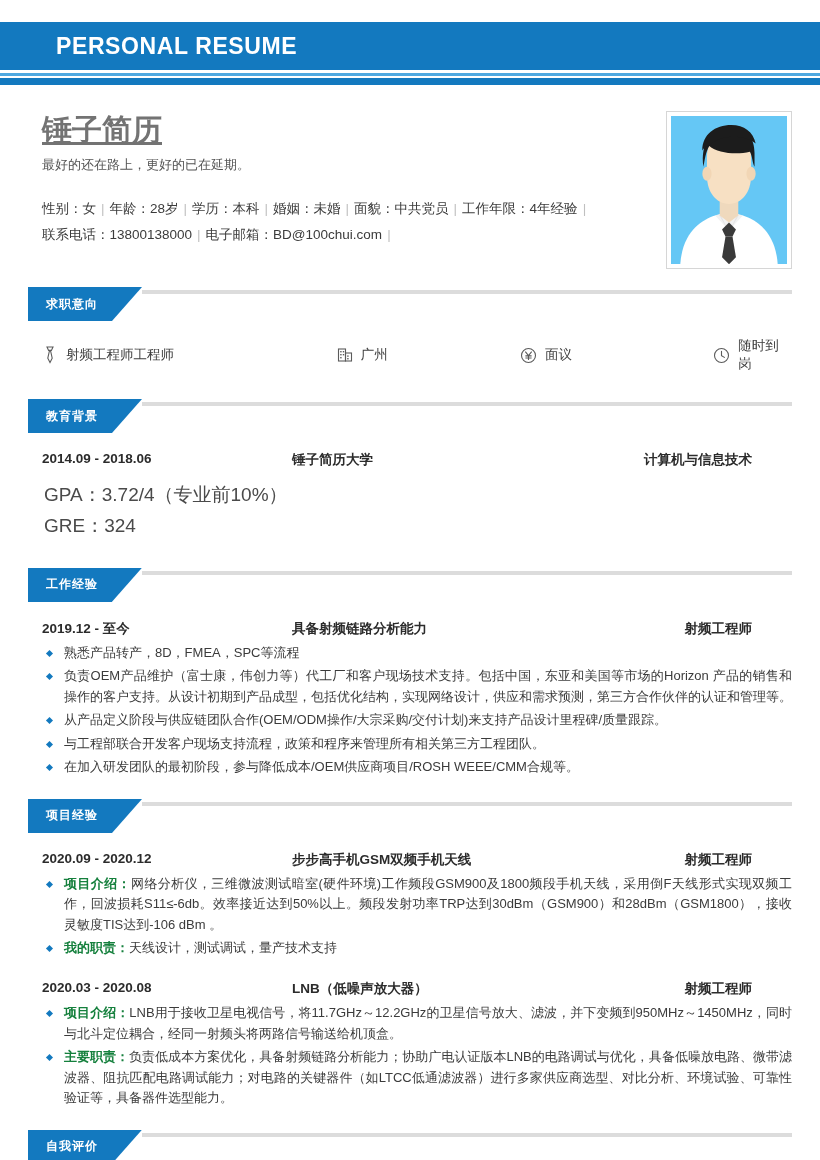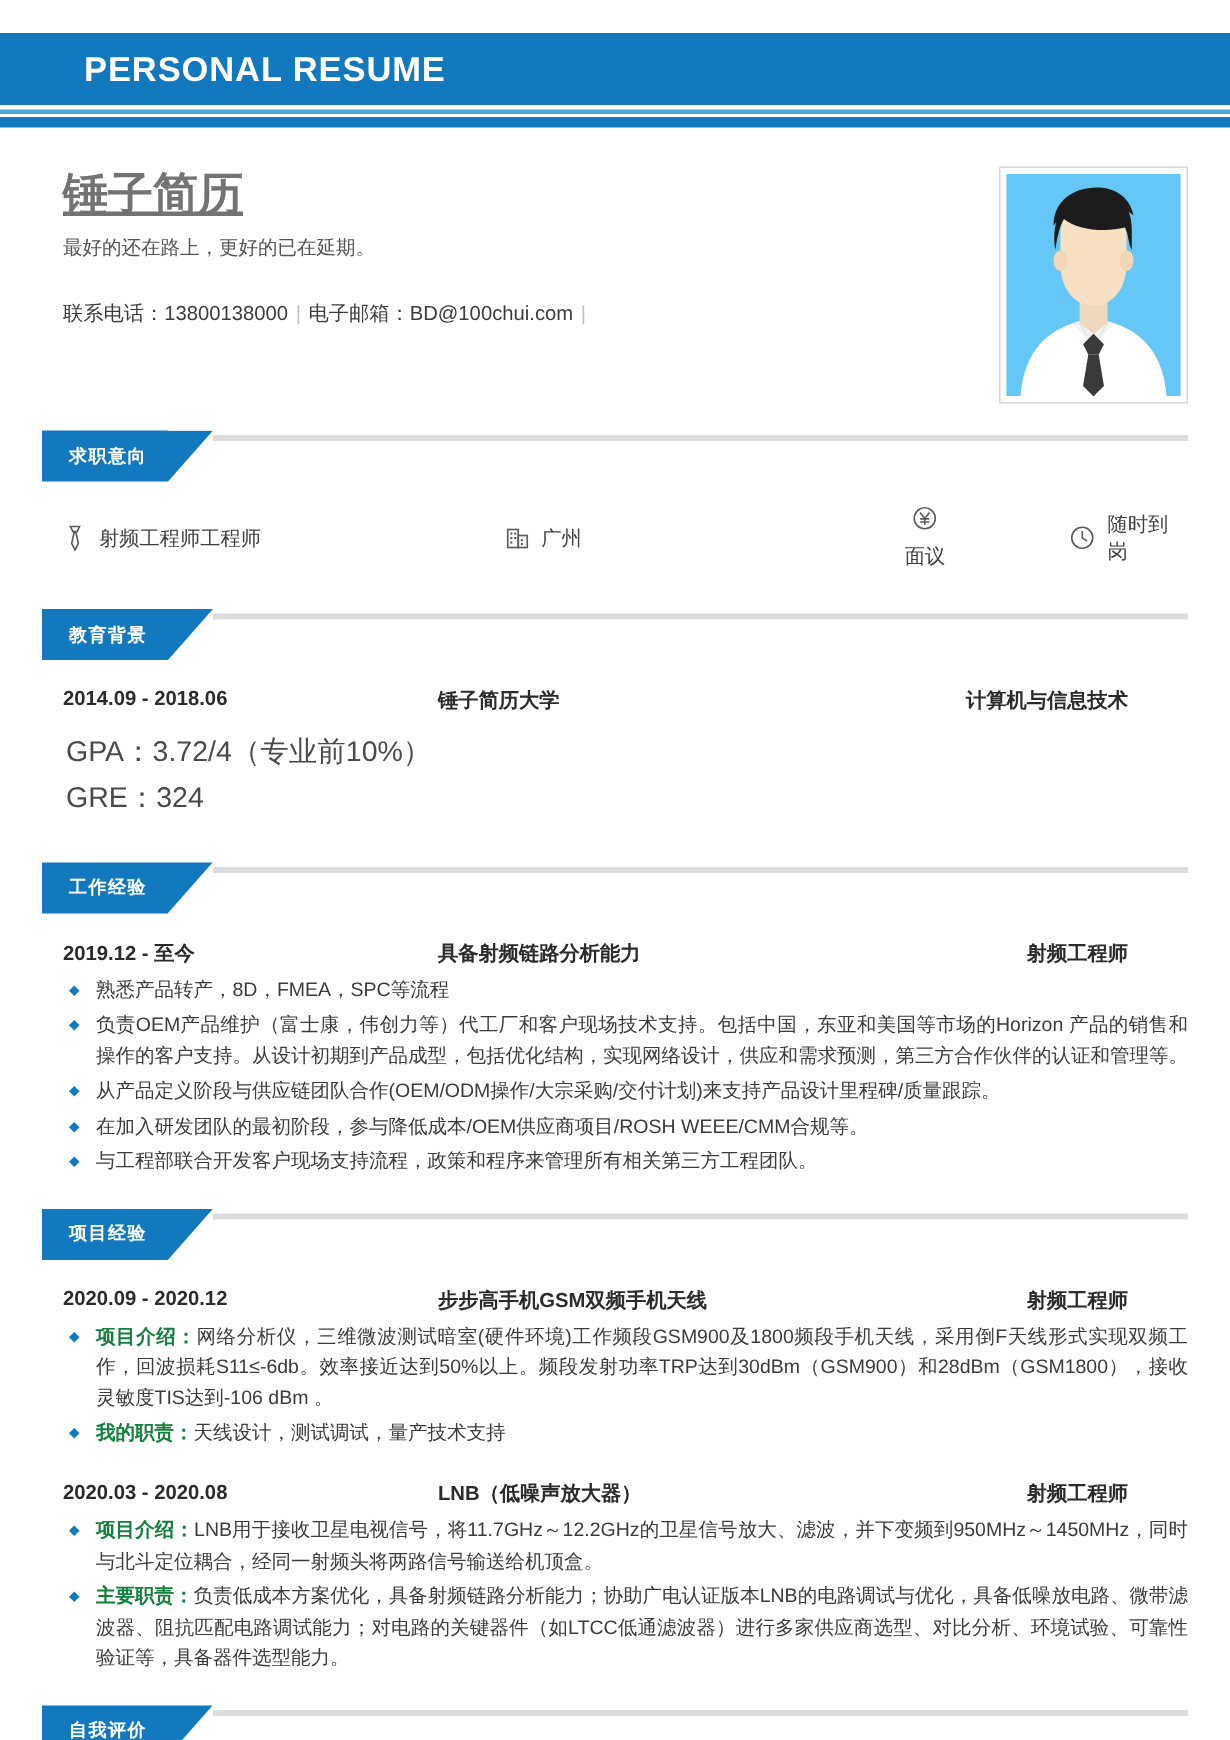--- a/index.html
+++ b/index.html
@@ -140,21 +140,21 @@
     font-size: 13.5px;
     color: #404040;
   }
   .intent-item {
     display: flex;
     align-items: center;
     gap: 8px;
   }
   .intent-item.i0 { width: 296px; }
   .intent-item.i1 { width: 184px; }
-  .intent-item.i2 { width: 194px; flex-direction: column; }
+  .intent-item.i2 { width: 194px; }
   .ico { flex: 0 0 auto; display: block; }
 
   
   .entry-head {
     display: flex;
     font-size: 13.5px;
     font-weight: bold;
     color: #2b2b2b;
     padding-left: 14px;
   }
@@ -208,20 +208,21 @@
     <div class="topbar-title">PERSONAL RESUME</div>
   </div>
   <div class="stripe-thin"></div>
   <div class="stripe-thick"></div>
 </div>
 
 <div class="identity">
   <div class="identity-left">
     <div class="name">锤子简历</div>
     <div class="tagline">最好的还在路上，更好的已在延期。</div>
+    <div class="meta-line" id="meta1"><span>性别：女</span><span class="meta-sep">|</span><span>年龄：28岁</span><span class="meta-sep">|</span><span>学历：本科</span><span class="meta-sep">|</span><span>婚姻：未婚</span><span class="meta-sep">|</span><span>面貌：中共党员</span><span class="meta-sep">|</span><span>工作年限：4年经验</span><span class="meta-sep">|</span></div>
     <div class="meta-line" id="meta2"><span>联系电话：13800138000</span><span class="meta-sep">|</span><span>电子邮箱：BD@100chui.com</span><span class="meta-sep">|</span></div>
   </div>
 
   <div class="photo-frame">
     <div class="photo-inner">
       <svg viewBox="0 0 100 128" width="100%" height="100%" preserveAspectRatio="xMidYMid slice">
         <rect x="0" y="0" width="100" height="128" fill="#65c7f5"></rect>
 
         <path d="M8 128 C10 100 26 90 38 86 L62 86 C74 90 90 100 92 128 Z" fill="#ffffff"></path>
         <path d="M38 86 L50 99 L62 86 L56 84 L44 84 Z" fill="#f2f2f2"></path>
@@ -328,22 +329,22 @@
   <div class="gap-m"></div>
   <div class="entry-head">
     <div class="eh-date">2019.12 - 至今</div>
     <div class="eh-org">具备射频链路分析能力</div>
     <div class="eh-role">射频工程师</div>
   </div>
   <ul class="bullets" id="work-bullets">
       <li><span>熟悉产品转产，8D，FMEA，SPC等流程</span></li>
       <li><span>负责OEM产品维护（富士康，伟创力等）代工厂和客户现场技术支持。包括中国，东亚和美国等市场的Horizon 产品的销售和操作的客户支持。从设计初期到产品成型，包括优化结构，实现网络设计，供应和需求预测，第三方合作伙伴的认证和管理等。</span></li>
       <li><span>从产品定义阶段与供应链团队合作(OEM/ODM操作/大宗采购/交付计划)来支持产品设计里程碑/质量跟踪。</span></li>
+      <li><span>与工程部联合开发客户现场支持流程，政策和程序来管理所有相关第三方工程团队。</span></li>
       <li><span>在加入研发团队的最初阶段，参与降低成本/OEM供应商项目/ROSH WEEE/CMM合规等。</span></li>
-      <li><span>与工程部联合开发客户现场支持流程，政策和程序来管理所有相关第三方工程团队。</span></li>
     </ul>
 </div>
 
 <div class="gap-m"></div>
 
 <div class="section-head">
   <div class="section-tab">项目经验</div>
   <div class="section-notch"></div>
   <div class="section-rule"></div>
 </div>

